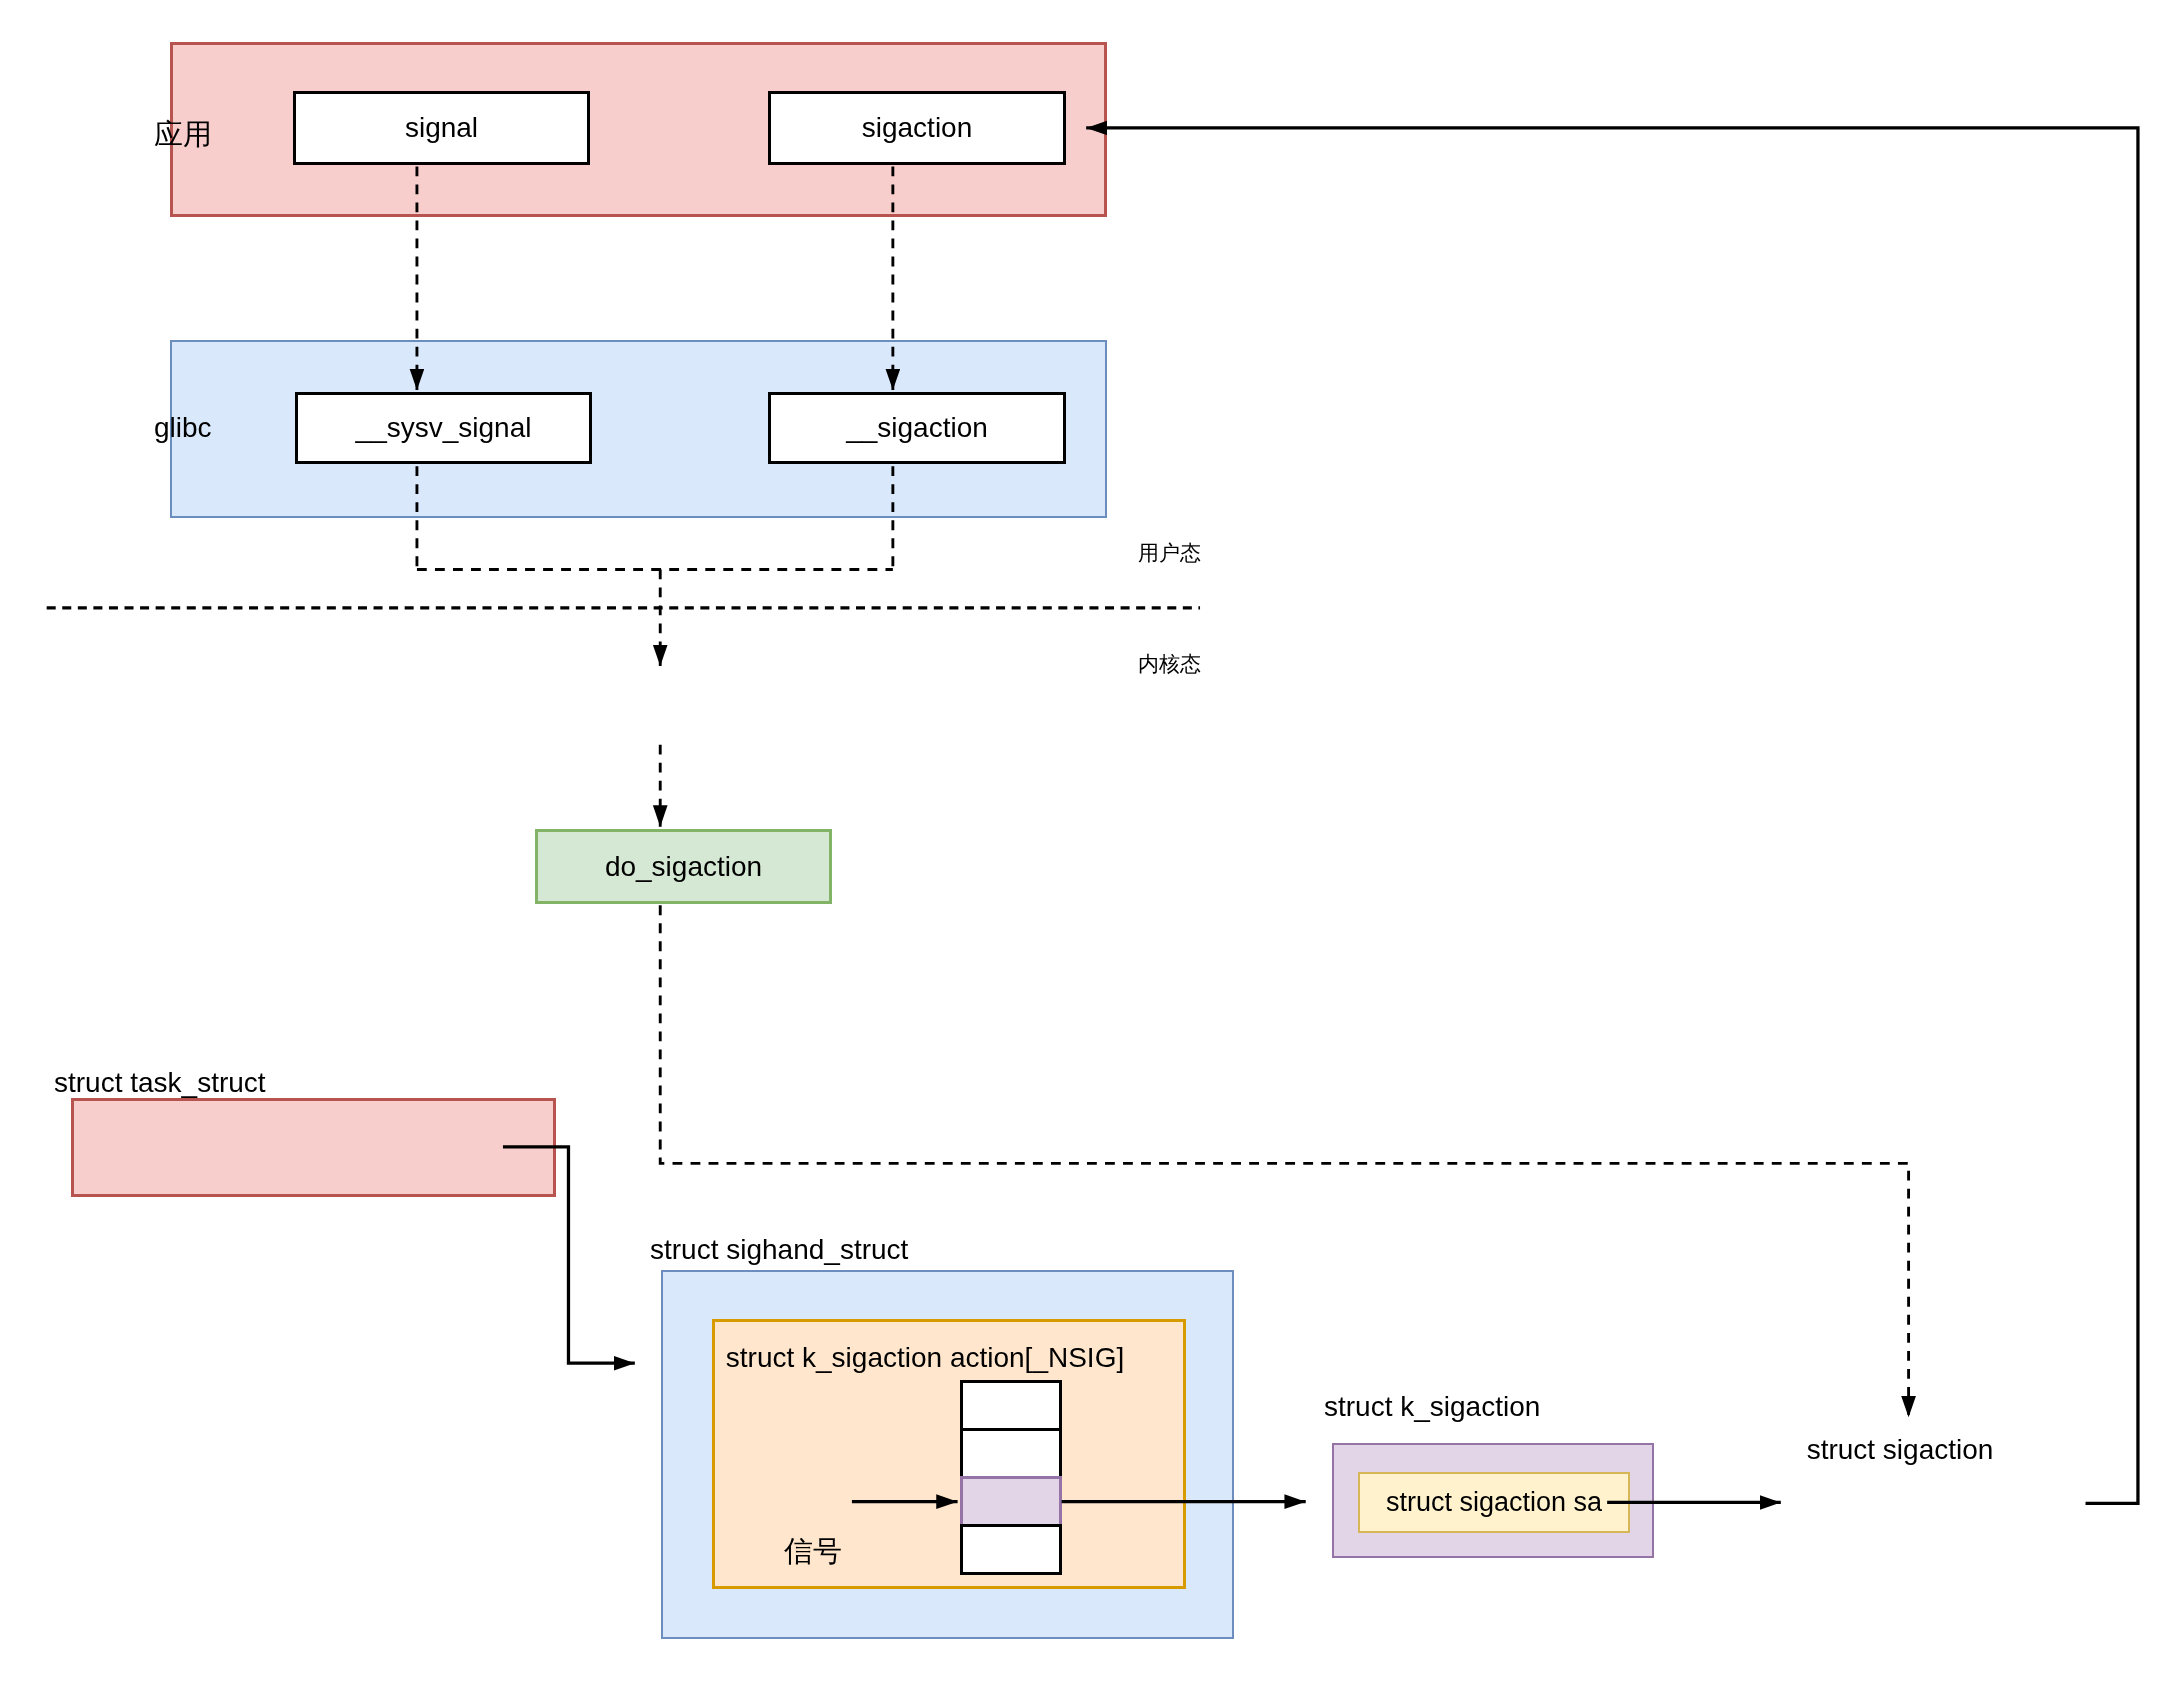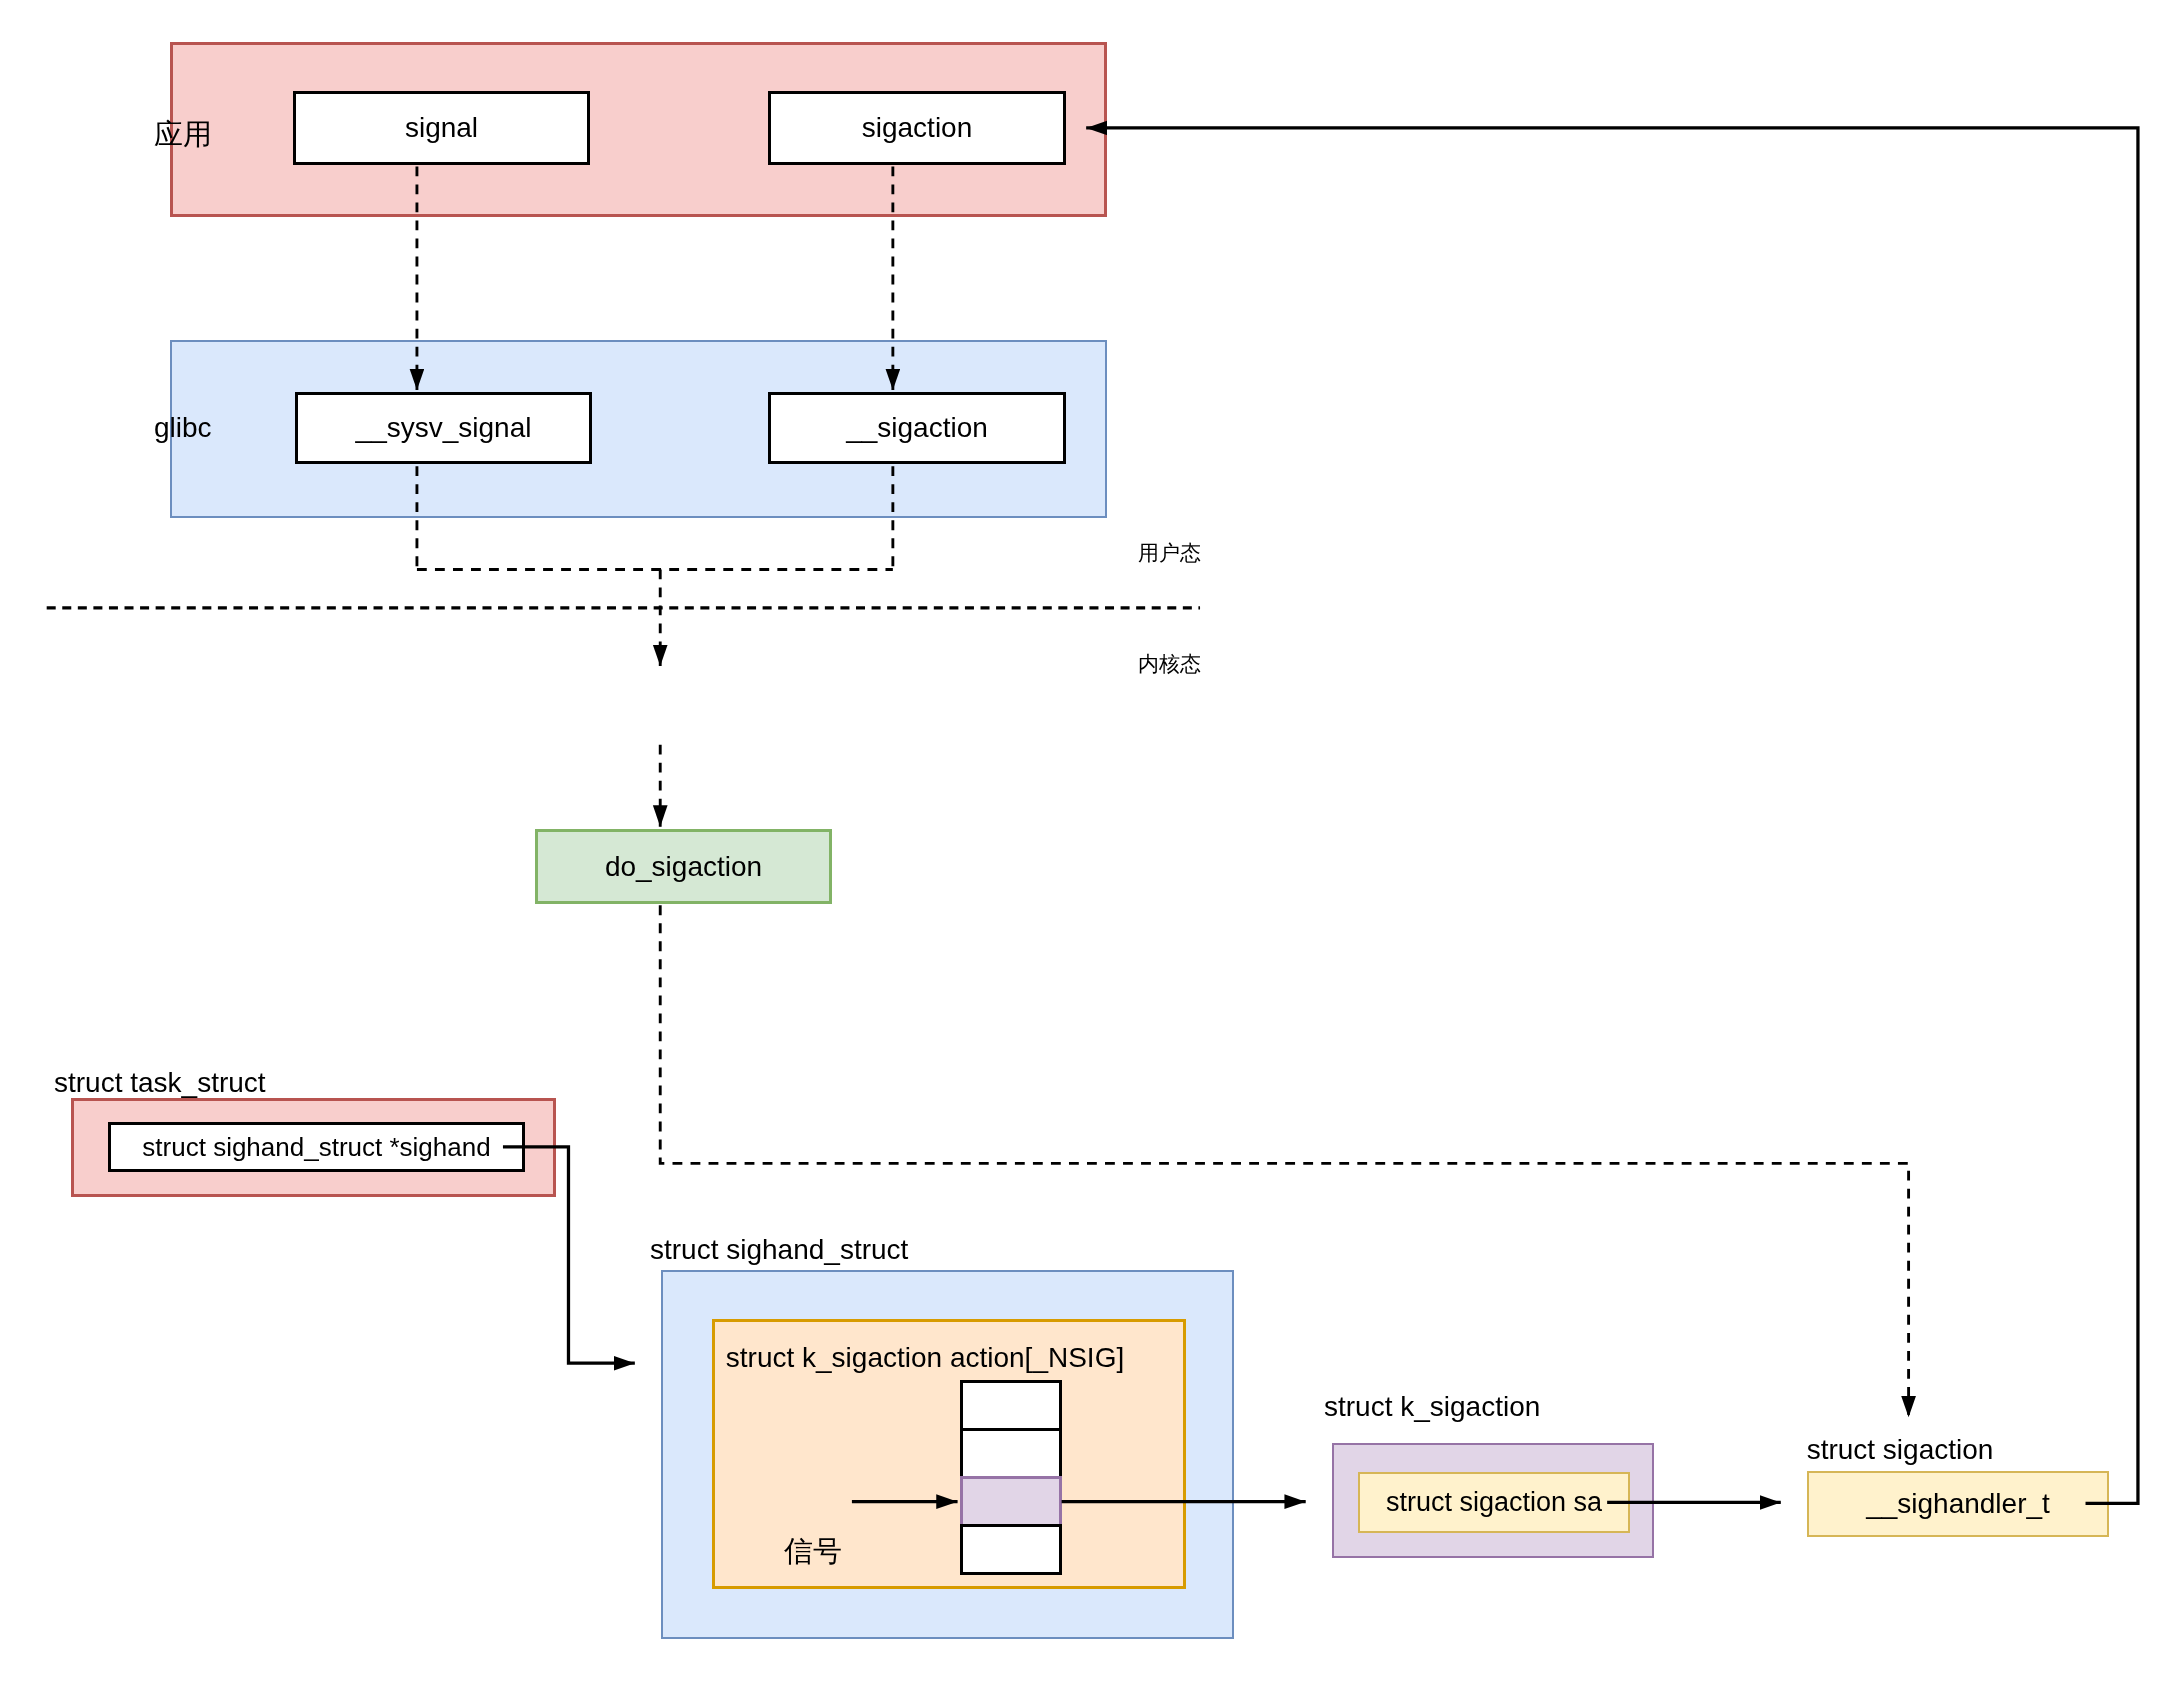--- a/index.html
+++ b/index.html
@@ -69,40 +69,38 @@
   <div class="box white-box" style="left:271px;top:392px;width:297px;height:72px;">__sysv_signal</div>
   <div class="box white-box" style="left:744px;top:392px;width:298px;height:72px;">__sigaction</div>
 
   <div class="layer-label" style="left:1090px;top:539px;width:111px;text-align:right;">用户态</div>
   <div class="layer-label" style="left:1090px;top:650px;width:111px;text-align:right;">内核态</div>
 
   <div class="box green-box" style="left:511px;top:829px;width:297px;height:75px;">do_sigaction</div>
 
   <div class="label" style="left:54px;top:1067px;">struct task_struct</div>
   <div class="box red-box" style="left:47px;top:1098px;width:485px;height:99px;"></div>
-  <div class="box white-box" style="left:84px;top:1122px;width:417px;height:50px;font-size:26px;">struct sighand_struct *sighand</div>
 
   <div class="label" style="left:650px;top:1234px;">struct sighand_struct</div>
   <div class="box blue-box" style="left:637px;top:1270px;width:573px;height:369px;"></div>
   <div class="box orange-box" style="left:688px;top:1319px;width:474px;height:270px;"></div>
   <div class="label" style="left:688px;top:1342px;width:474px;text-align:center;">struct k_sigaction action[_NSIG]</div>
   <div class="cells">
     <div class="cell"></div>
     <div class="cell"></div>
     <div class="cell hl"></div>
     <div class="cell"></div>
   </div>
   <div class="label zh" style="left:737px;top:1500px;width:105px;text-align:right;margin-top:32px;">信号</div>
 
   <div class="label" style="left:1318px;top:1391px;margin-left:6px;">struct k_sigaction</div>
   <div class="box purple-box" style="left:1308px;top:1443px;width:322px;height:115px;"></div>
   <div class="box yellow-box" style="left:1334px;top:1472px;width:272px;height:61px;font-size:27px;">struct sigaction sa</div>
 
   <div class="label" style="left:1777px;top:1434px;width:246px;text-align:center;">struct sigaction</div>
-  <div class="box yellow-box" style="left:1783px;top:1471px;width:302px;height:66px;">__sighandler_t</div>
 
   <svg class="overlay" width="2183" height="1682" viewBox="0 0 2665 2053">
     <defs>
       <marker id="ah" markerUnits="userSpaceOnUse" markerWidth="28" markerHeight="20" refX="26" refY="9" orient="auto">
         <path d="M0,0 L26,9 L0,18 Z" fill="#000"></path>
       </marker>
     </defs>
 
     <path class="dash" d="M509,203 L509,476" marker-end="url(#ah)"></path>
 

